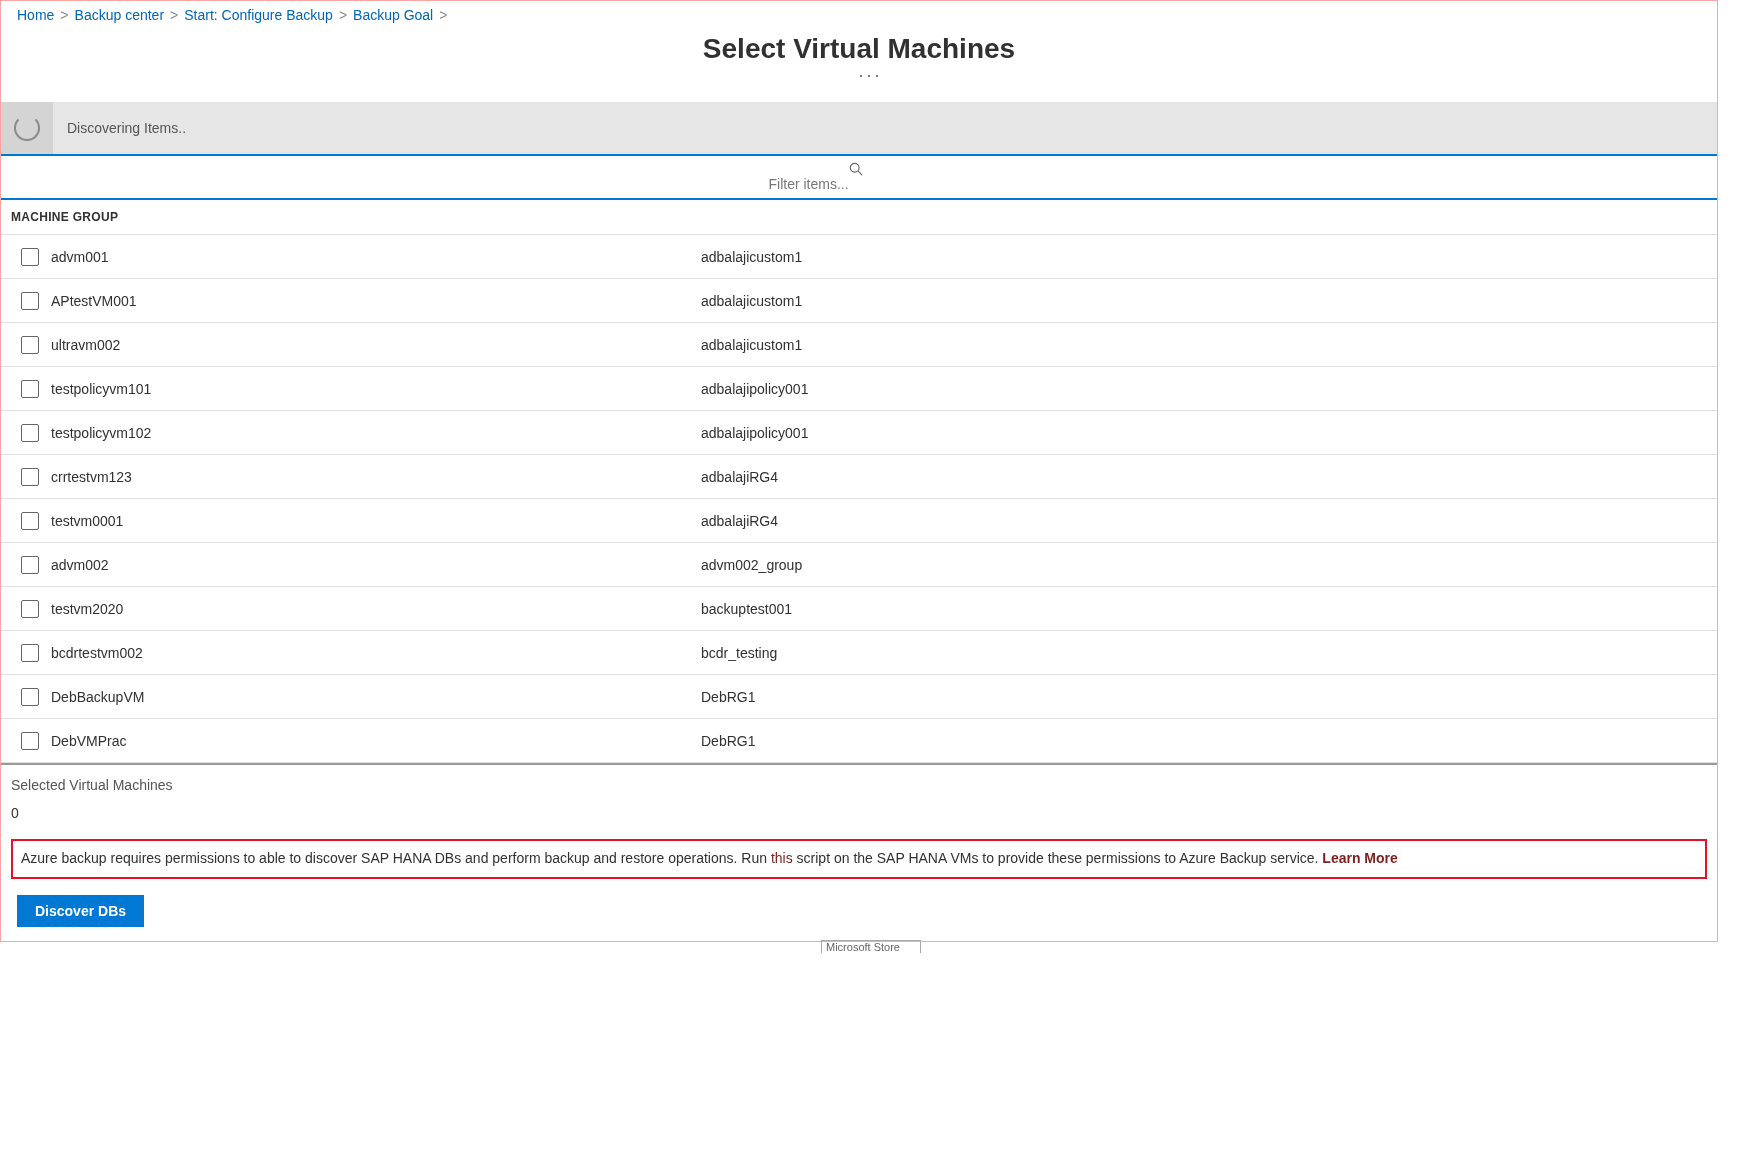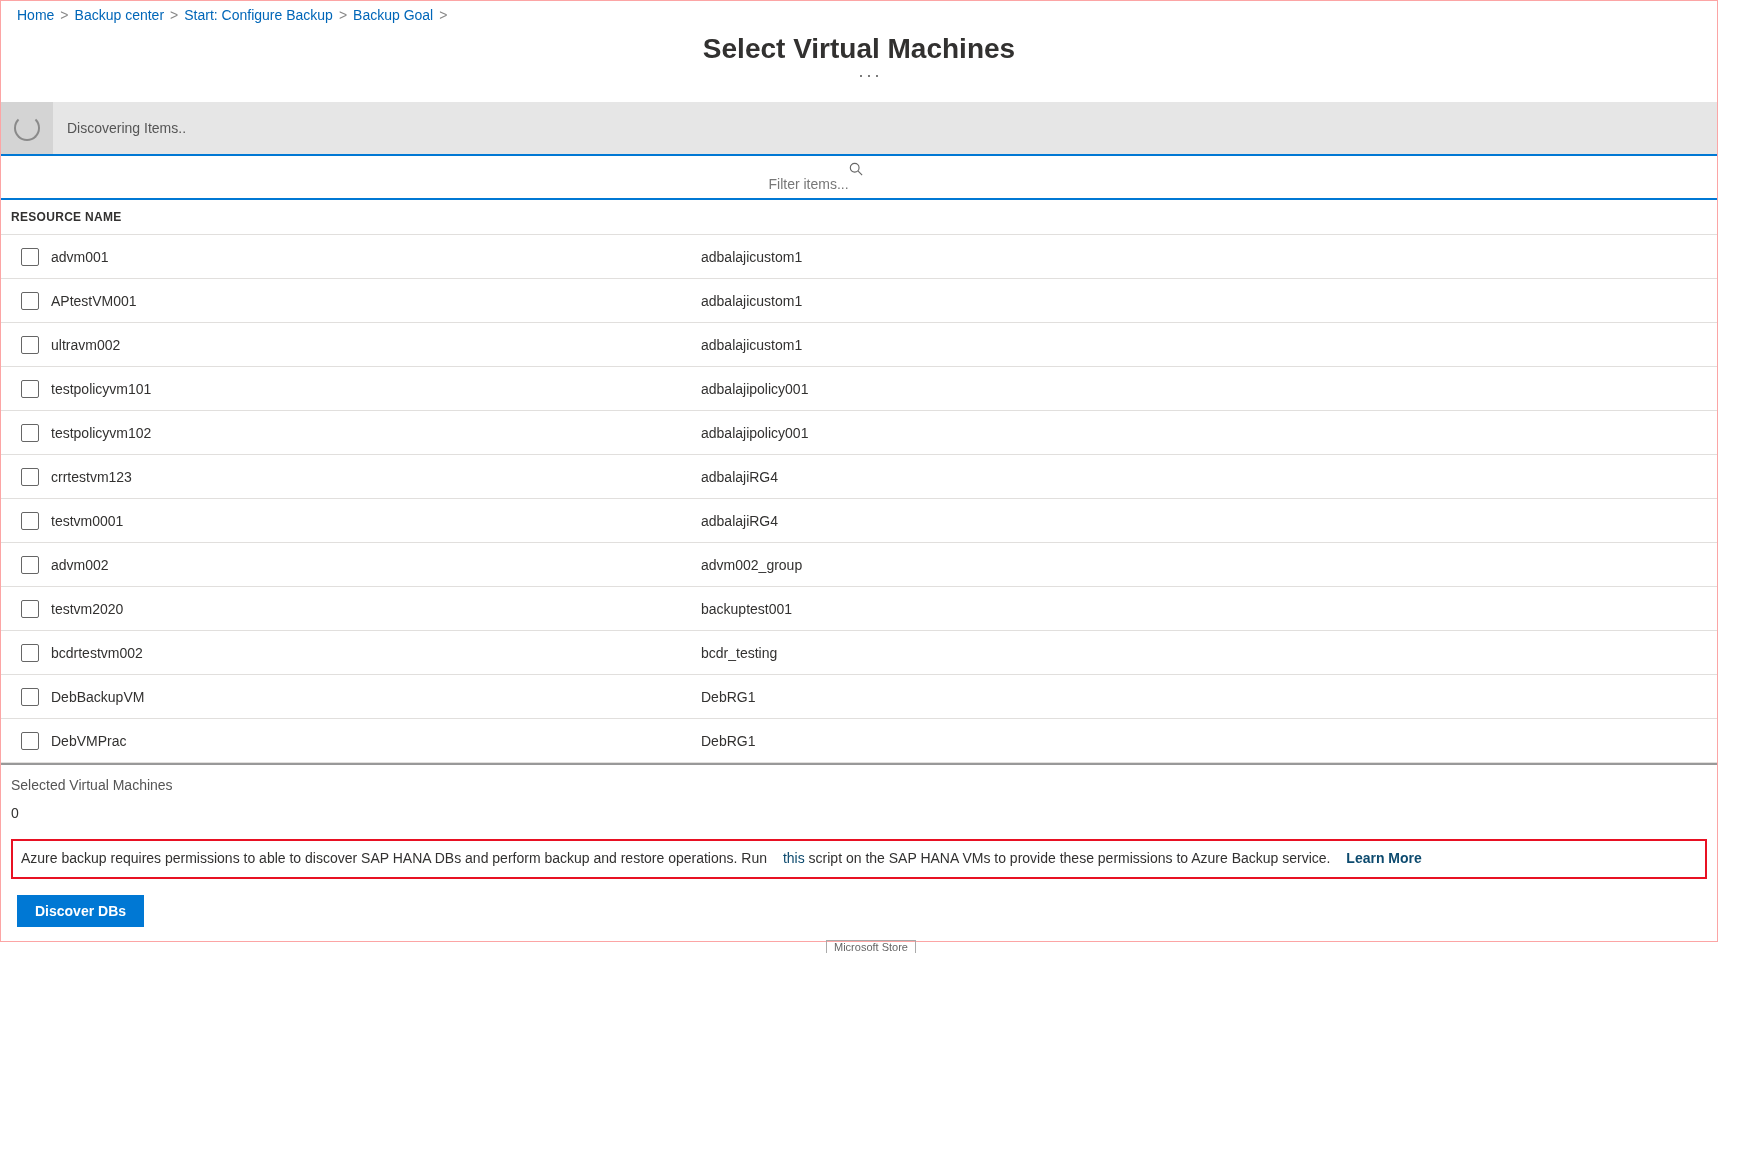--- a/index.html
+++ b/index.html
@@ -33,27 +33,27 @@
   .checkbox { width: 18px; height: 18px; border: 1.5px solid #666; border-radius: 2px; cursor: pointer; }
   .cell-name { width: 650px; color: #323130; font-size: 14px; }
   .cell-rg { flex: 1; color: #323130; font-size: 14px; }
 
   .footer-sep { border-top: 2px solid #999; }
   .selected-section { padding: 12px 10px 8px 10px; }
   .selected-label { color: #555; font-size: 14px; margin-bottom: 12px; }
   .selected-count { color: #323130; font-size: 14px; }
 
   .perm-box { margin: 10px 10px 8px 10px; padding: 8px 8px; border: 2.5px solid #e81123; font-size: 14px; color: #323130; line-height: 1.4; }
-  .perm-box a { color: #0c4a6e; text-decoration: none; font-weight: 400; margin-left: 12px; }
+  .perm-box a { color: #7f1d1d; text-decoration: none; font-weight: 400; }
   .perm-box a.learn { font-weight: 600; }
 
   .action-row { padding: 8px 16px 14px 16px; }
   .primary-btn { background: #0078d4; color: #fff; border: none; padding: 8px 18px; font-size: 14px; font-weight: 600; cursor: pointer; }
   
-  .ms-store { position: relative; margin: 0 auto; width: 90px; border: 1px solid #aaa; border-bottom: none; font-size: 11px; text-align: center; color: #666; padding: 0 4px; margin-top: -2px; }
+  .ms-store { position: relative; margin: 0 auto; width: 100px; border: 1px solid #aaa; border-bottom: none; font-size: 11px; text-align: left; color: #666; padding: 0 4px; margin-top: -2px; }
 </style>
 </head>
 <body>
 
 <div class="container">
 
   <div class="breadcrumb">
     <a>Home</a><span class="sep">&gt;</span><a>Backup center</a><span class="sep">&gt;</span><a>Start: Configure Backup</a><span class="sep">&gt;</span><a>Backup Goal</a><span class="sep">&gt;</span>
   </div>
 
@@ -71,21 +71,21 @@
 
   <div class="filter-row">
     <svg width="14" height="14" viewBox="0 0 16 16">
         <circle cx="6.5" cy="6.5" r="5" stroke="#666" stroke-width="1.3" fill="none"></circle>
         <line x1="10.5" y1="10.5" x2="15" y2="15" stroke="#666" stroke-width="1.3"></line>
       </svg>
     <input class="filter-input" type="text" placeholder="Filter items..." style="">
   </div>
 
   <div class="table-head">
-    <div class="col-rg">RESOURCE NAME</div>
+    <div class="col-rg">MACHINE GROUP</div>
   </div>
 
   <div id="rows">
       <div class="row">
         <div class="cell-check">
           <div class="checkbox"></div>
         </div>
         <div class="cell-name">advm001</div>
         <div class="cell-rg">adbalajicustom1</div>
       </div>

